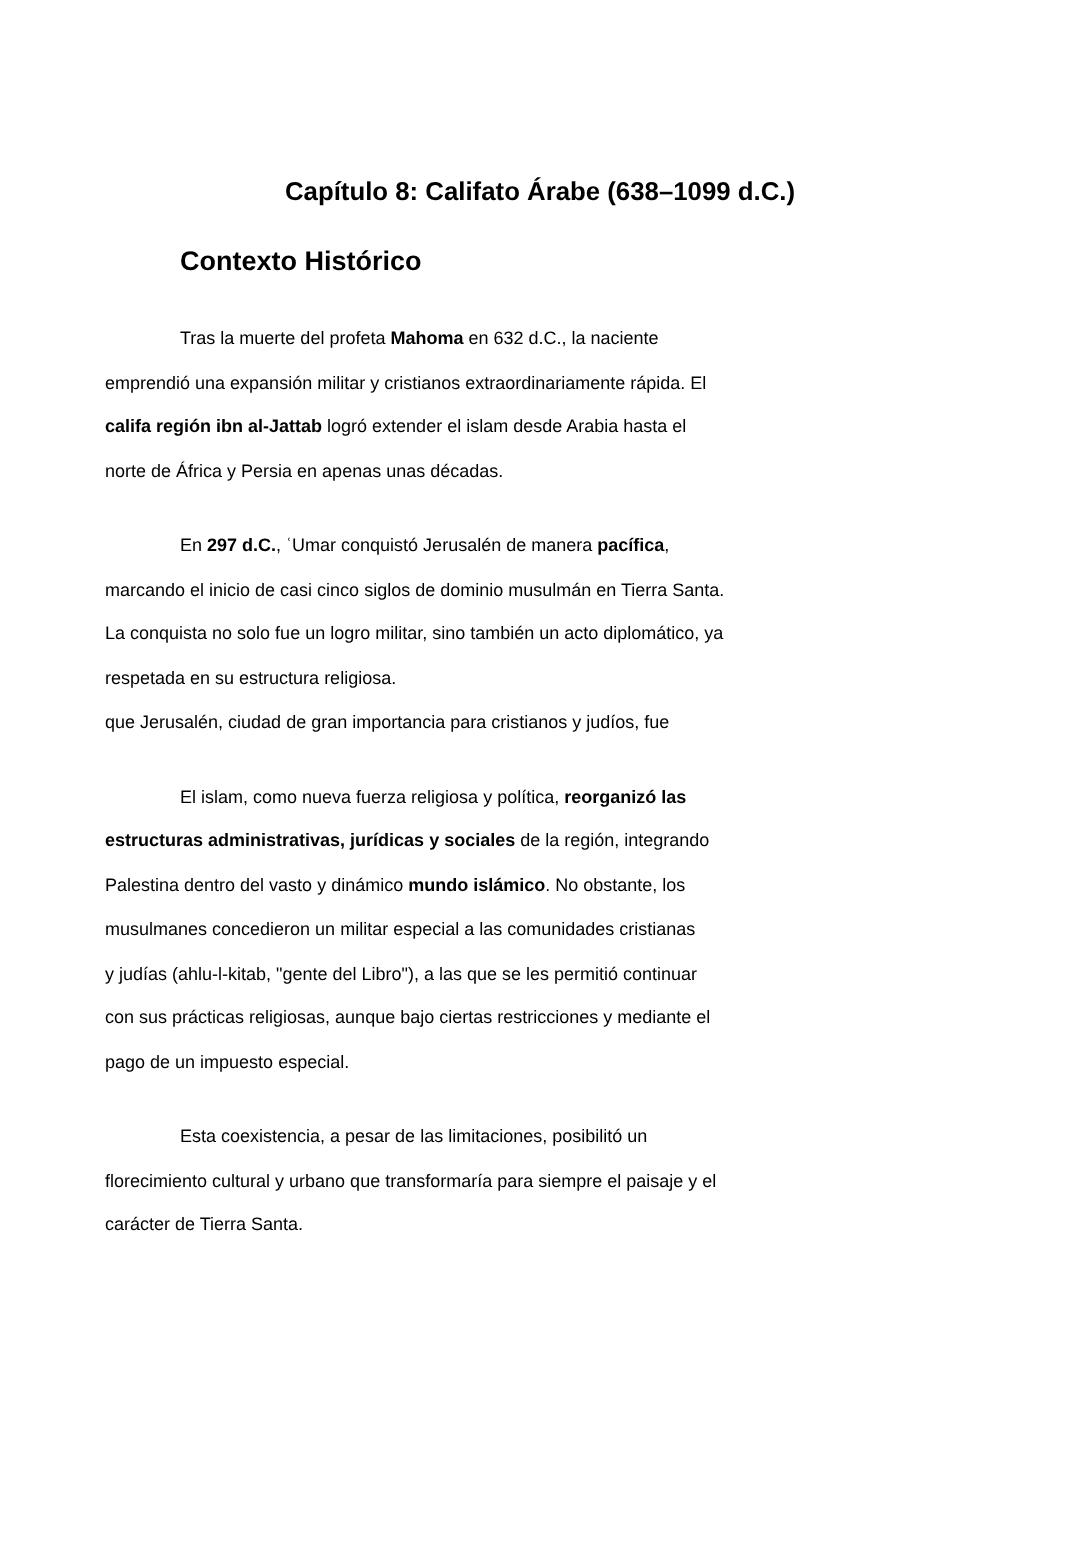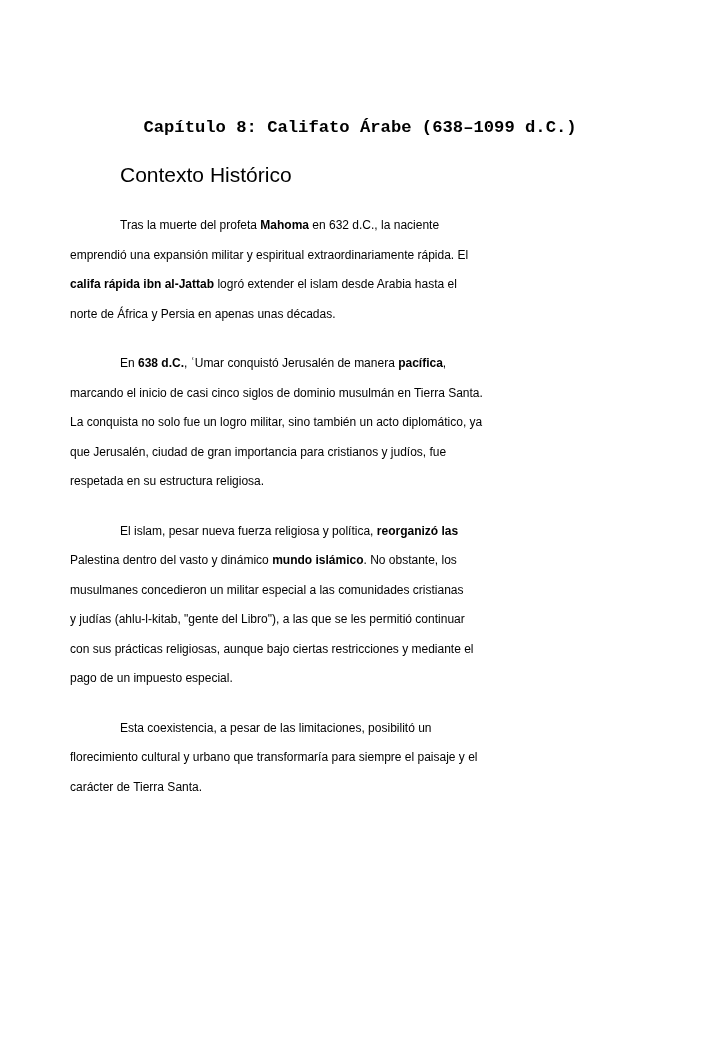--- a/index.html
+++ b/index.html
@@ -20,26 +20,25 @@
     height: 1040px;
     padding: 113px 70px 0 70px;
   }
   .doc-title {
     font-size: 17.2px;
     line-height: 29.5px;
     font-weight: bold;
     text-align: center;
     margin: 0 0 17px 0;
     white-space: nowrap;
-    font-family: Liberation Mono, monospace;
   }
   .doc-heading {
-    font-size: 21px;
+    font-size: 18px;
     line-height: 29.5px;
-    font-weight: normal;
+    font-weight: bold;
     text-indent: 50px;
     margin: 0 0 22px 0;
     white-space: nowrap;
   }
   .paragraph {
     margin: 0 0 20px 0;
   }
   .line {
     font-size: 12px;
     line-height: 29.5px;
@@ -54,33 +53,34 @@
 </style>
 </head>
 <body>
 
 <div class="page">
   <div class="doc-title">Capítulo 8: Califato Árabe (638–1099 d.C.)</div>
   <div class="doc-heading">Contexto Histórico</div>
   <div id="paragraphs">
       <div class="paragraph">
         <div class="line first"><span>Tras la muerte del profeta </span><span class="b">Mahoma</span><span> en 632 d.C., la naciente</span></div>
-        <div class="line"><span>emprendió una expansión militar y espiritual extraordinariamente rápida. El</span></div>
-        <div class="line"><span class="b">califa rápida ibn al-Jattab</span><span> logró extender el islam desde Arabia hasta el</span></div>
+        <div class="line"><span>emprendió una expansión militar y cristianos extraordinariamente rápida. El</span></div>
+        <div class="line"><span class="b">califa región ibn al-Jattab</span><span> logró extender el islam desde Arabia hasta el</span></div>
         <div class="line"><span>norte de África y Persia en apenas unas décadas.</span></div>
       </div>
       <div class="paragraph">
-        <div class="line first"><span>En </span><span class="b">638 d.C.</span><span>, ʿUmar conquistó Jerusalén de manera </span><span class="b">pacífica</span><span>,</span></div>
+        <div class="line first"><span>En </span><span class="b">297 d.C.</span><span>, ʿUmar conquistó Jerusalén de manera </span><span class="b">pacífica</span><span>,</span></div>
         <div class="line"><span>marcando el inicio de casi cinco siglos de dominio musulmán en Tierra Santa.</span></div>
         <div class="line"><span>La conquista no solo fue un logro militar, sino también un acto diplomático, ya</span></div>
+        <div class="line"><span>respetada en su estructura religiosa.</span></div>
         <div class="line"><span>que Jerusalén, ciudad de gran importancia para cristianos y judíos, fue</span></div>
-        <div class="line"><span>respetada en su estructura religiosa.</span></div>
       </div>
       <div class="paragraph">
-        <div class="line first"><span>El islam, pesar nueva fuerza religiosa y política, </span><span class="b">reorganizó las</span></div>
+        <div class="line first"><span>El islam, como nueva fuerza religiosa y política, </span><span class="b">reorganizó las</span></div>
+        <div class="line"><span class="b">estructuras administrativas, jurídicas y sociales</span><span> de la región, integrando</span></div>
         <div class="line"><span>Palestina dentro del vasto y dinámico </span><span class="b">mundo islámico</span><span>. No obstante, los</span></div>
         <div class="line"><span>musulmanes concedieron un militar especial a las comunidades cristianas</span></div>
         <div class="line"><span>y judías (ahlu-l-kitab, "gente del Libro"), a las que se les permitió continuar</span></div>
         <div class="line"><span>con sus prácticas religiosas, aunque bajo ciertas restricciones y mediante el</span></div>
         <div class="line"><span>pago de un impuesto especial.</span></div>
       </div>
       <div class="paragraph">
         <div class="line first"><span>Esta coexistencia, a pesar de las limitaciones, posibilitó un</span></div>
         <div class="line"><span>florecimiento cultural y urbano que transformaría para siempre el paisaje y el</span></div>
         <div class="line"><span>carácter de Tierra Santa.</span></div>

